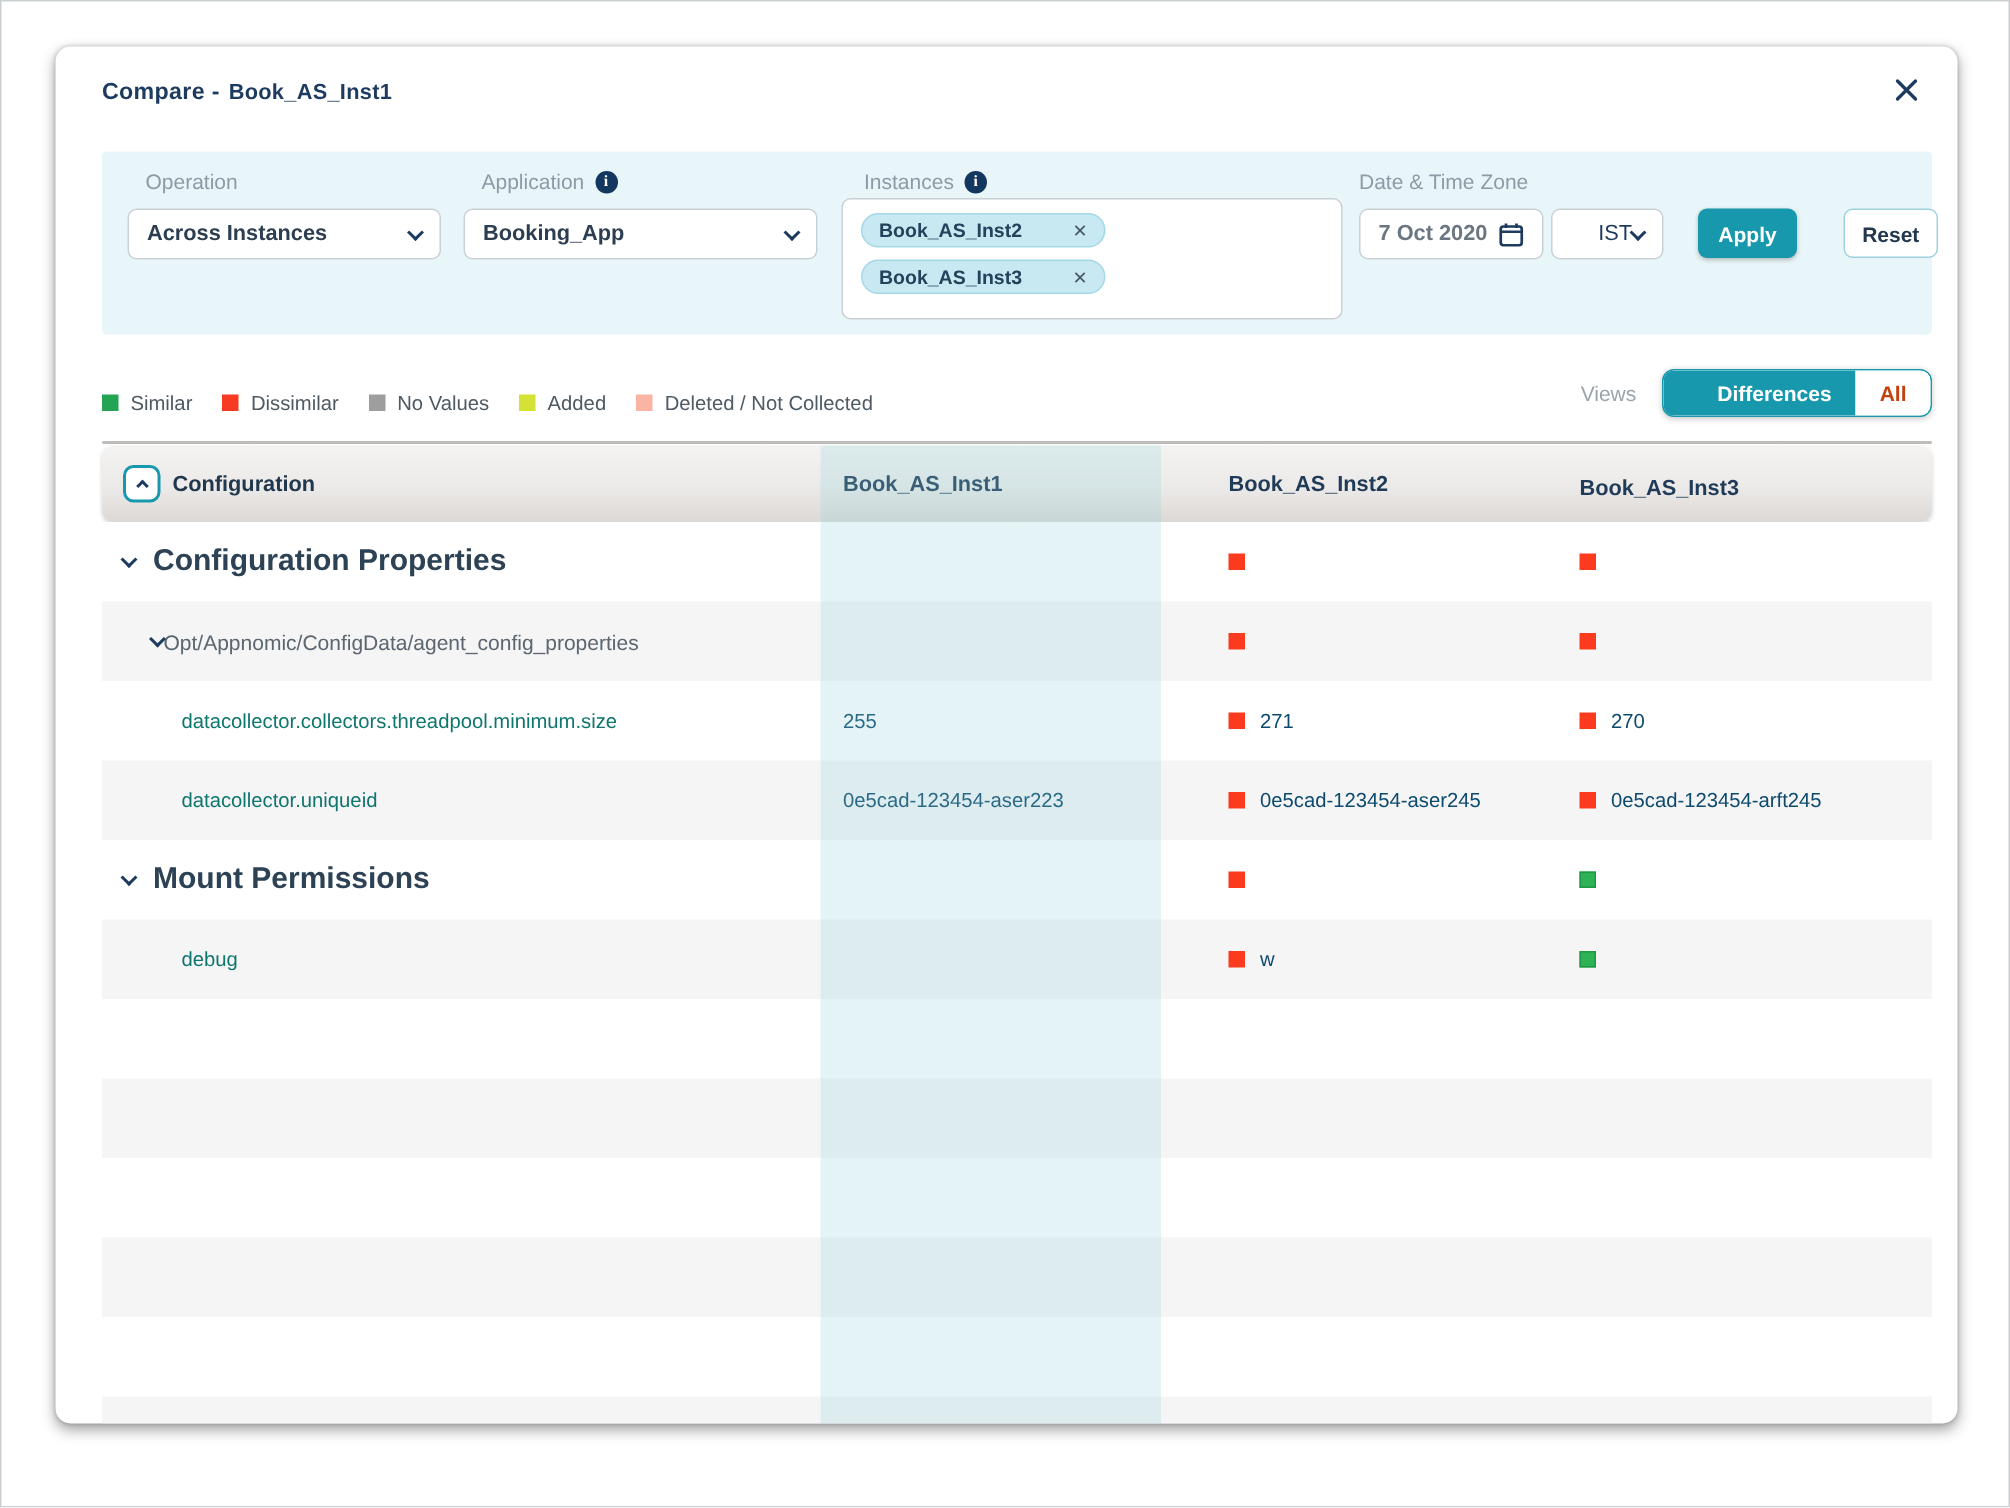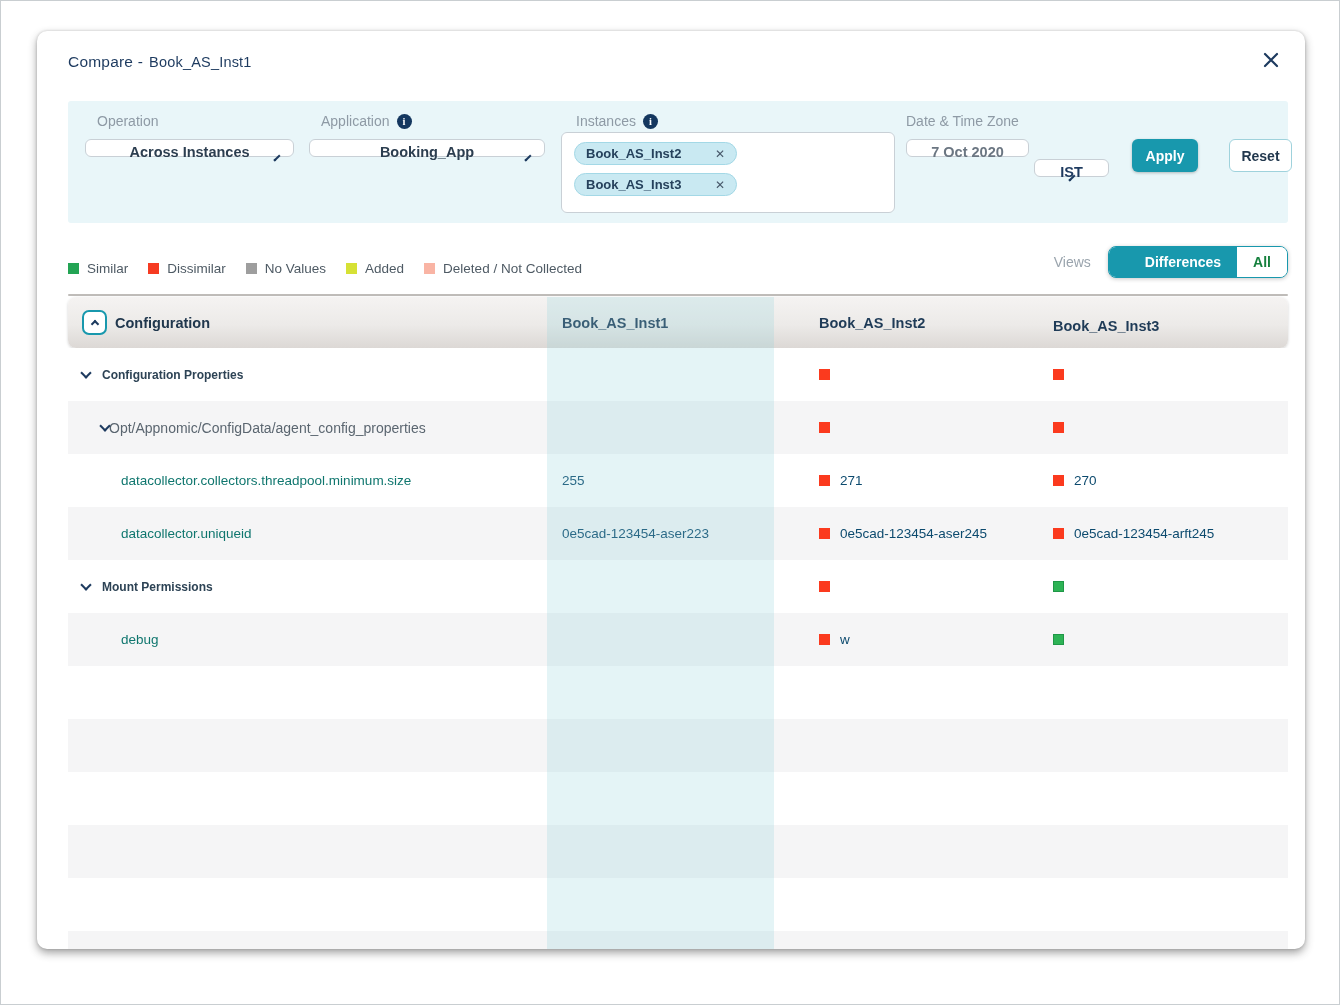--- a/index.html
+++ b/index.html
@@ -4,79 +4,79 @@
 <style>
   * { margin:0; padding:0; box-sizing:border-box; }
   html,body { background:#fff; }
   body { font-family:"Liberation Sans", sans-serif; }
   .screen { position:relative; width:1340px; height:1005px; background:#fff; border:1px solid #c9ced1; overflow:hidden; }
 
   
   .card { position:absolute; left:36px; top:30px; width:1268px; height:918px; background:#fff;
           border-radius:10px; box-shadow:0 4px 9px rgba(50,50,50,.45), 0 0 3px rgba(0,0,0,.18); overflow:hidden; }
 
-  .dialog-title { position:absolute; left:31px; top:22px; font-size:15.5px; font-weight:400; color:#1d3a5f; letter-spacing:.2px; }
+  .dialog-title { position:absolute; left:31px; top:22px; font-size:15.5px; font-weight:700; color:#1d3a5f; letter-spacing:.2px; }
   .dialog-title .inst { font-size:14.5px; margin-left:6px; }
   .close-btn { position:absolute; right:24px; top:20px; width:20px; height:20px; background:none; border:none; cursor:pointer; }
 
   
   .filter-panel { position:absolute; left:31px; top:70px; width:1220px; height:122px; background:#e9f6f9; border-radius:3px; }
   .flabel { position:absolute; top:12px; font-size:14px; color:#8e9aa5; display:flex; align-items:center; gap:7px; }
   .info-icon { width:15px; height:15px; border-radius:50%; background:#14375f; display:inline-flex; align-items:center; justify-content:center; }
   .info-icon::after { content:"i"; color:#fff; font-size:10.5px; font-weight:700; font-family:"Liberation Serif", serif; }
   .select, .field { position:absolute; top:38px; height:18px; background:#fff; border:1px solid #c9d0d6; border-radius:6px;
-          display:flex; align-items:center; padding:4px 12px; font-size:14.5px; font-weight:600; color:#2c3e50; cursor:pointer;flex-direction:column; }
+          display:flex; align-items:center; padding:16px 12px; font-size:14.5px; font-weight:600; color:#2c3e50; cursor:pointer; }
   .chev { display:inline-block; width:8px; height:8px; border-left:2px solid #1d3a5f; border-bottom:2px solid #1d3a5f; transform:rotate(-45deg); margin-top:-3px; }
   .select .chev { margin-left:auto; }
   .op-select { left:17px; width:209px; }
   .op-label { left:29px; }
   .app-select { left:241px; width:236px; }
   .app-label { left:253px; }
   .inst-label { left:508px; }
   .chipbox { position:absolute; left:493px; top:31px; width:334px; height:81px; background:#fff; border:1px solid #c9d0d6; border-radius:6px; padding:9px 12px; display:flex; flex-direction:column; gap:8px; }
   .chip { width:163px; height:23px; background:#c9e9f2; border:1px solid #a3d8e6; border-radius:12px; display:flex; align-items:center; justify-content:space-between; padding:0 11px; }
   .chip .chip-label { font-size:13px; font-weight:700; color:#25415c; }
   .chip .chip-x { font-size:12px; color:#47586a; cursor:pointer; line-height:1; }
   .dtz-label { left:838px; }
   .date-field { left:838px; width:123px; font-weight:600; color:#6b7682; justify-content:space-between; }
-  .tz-field { left:966px; width:75px; justify-content:flex-start; color:#1d3a5f; font-weight:700;margin-top:20px; }
+  .tz-field { left:966px; width:75px; justify-content:flex-end; color:#1d3a5f; font-weight:400; }
   .apply-btn { position:absolute; left:1064px; top:38px; width:66px; height:33px; background:#1898ad; color:#fff; font-size:14px; font-weight:700;
                border:none; border-radius:6px; cursor:pointer; box-shadow:0 1px 3px rgba(0,0,0,.25); font-family:inherit; }
   .reset-btn { position:absolute; left:1141px; top:38px; width:63px; height:33px; background:#fff; color:#22384e; font-size:14px; font-weight:700;
                border:1.5px solid #9fd2dc; border-radius:6px; cursor:pointer; font-family:inherit;margin-left:20px; }
 
   
   .legend { position:absolute; left:31px; top:230px; height:24px; display:flex; align-items:flex-start; gap:20px; }
   .lg-item { display:flex; align-items:center; gap:8px; }
   .lg-sq { width:11px; height:11px; display:inline-block; }
   .lg-lb { font-size:13.5px; color:#4e5a64; }
   .views-wrap { position:absolute; right:17px; top:219px; height:24px; display:flex; align-items:center; gap:17px; }
   .views-label { font-size:14px; color:#9aa4ad; }
   .toggle { display:flex; height:32px; border:1.5px solid #1898ad; border-radius:8px; overflow:hidden; box-shadow:0 1px 4px rgba(0,0,0,.22); background:#fff; }
-  .tg-btn { border:none; cursor:pointer; font-size:14px; font-weight:700; padding:0 16px; background:#fff; color:#15803d; font-family:inherit; }
+  .tg-btn { border:none; cursor:pointer; font-size:14px; font-weight:700; padding:0 16px; background:#fff; color:#c2410c; font-family:inherit; }
   .tg-btn.sel { background:#1898ad; color:#fff;padding-left:36px; }
 
   
   .table-area { position:absolute; left:31px; top:263px; width:1220px; height:655px; }
   .table-topline { position:absolute; left:0; top:0; width:100%; height:2px; background:#a9a5a2; border-radius:2px; opacity:.75; }
   .thead { position:absolute; left:0; top:3px; width:1220px; height:51px; border-radius:8px;
            background:linear-gradient(180deg,#f5f3f2 0%,#eceae8 55%,#dcd8d5 100%); box-shadow:0 1px 3px rgba(0,0,0,.18); }
   .collapse-btn { position:absolute; left:14px; top:13px; width:25px; height:25px; background:#fff; border:2px solid #1898ad; border-radius:7px;
                   display:flex; align-items:center; justify-content:center; cursor:pointer; }
   .collapse-btn .chev { width:6px; height:6px; transform:rotate(135deg); margin-top:3px; }
   .hname { position:absolute; left:47px; top:0; height:51px; display:flex; align-items:center; font-size:14.5px; font-weight:700; color:#20374d; }
   .hcol { position:absolute; top:0; height:51px; display:flex; align-items:center; font-size:14.5px; font-weight:700; color:#1f3b57; }
   .hc1 { left:494px; } .hc2 { left:751px; } .hc3 { left:985px; top:3px; }
   .col-overlay { position:absolute; left:479px; top:3px; width:227px; height:652px; background:rgba(143,207,219,.24); pointer-events:none; z-index:5; }
   .rows { position:absolute; left:0; top:54px; width:1220px; }
   .trow { position:relative; width:100%; height:53px; background:#fff; }
   .trow.zebra { background:#f5f5f6; }
   .trow.partial { height:18px; }
   .cell { position:absolute; top:0; bottom:0; display:flex; align-items:center; }
-  .cell.name.category { left:14px; gap:12px; font-size:12px; font-weight:600; color:#2d4355; }
+  .cell.name.category { left:14px; gap:12px; font-size:20px; font-weight:600; color:#2d4355; }
   .cell.name.sub { left:33px; font-size:14px; color:#5b6670; }
   .cell.name.leaf { left:53px; font-size:13.5px; color:#0f766e; }
   .cell.v { gap:10px; font-size:13.5px; color:#0c4a6e; }
   .c1 { left:494px; } .c2 { left:751px; } .c3 { left:985px; }
   .sq { width:11px; height:11px; display:inline-block; flex:none; }
   .sq.similar { outline:1px solid #1f9747; outline-offset:-1px; }
 </style>
 </head>
 <body>
 

